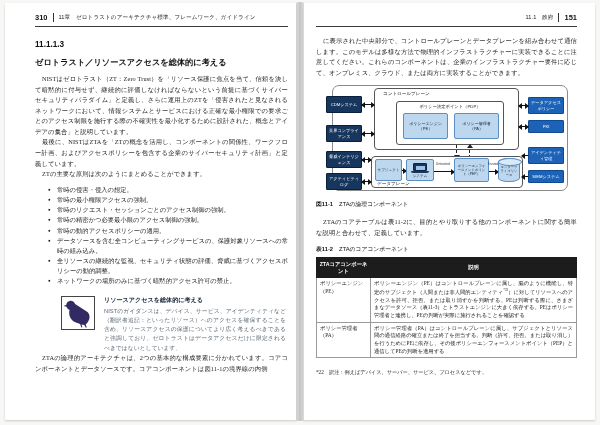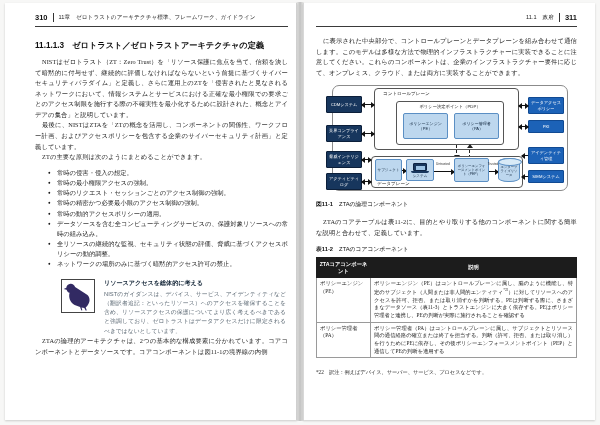--- a/index.html
+++ b/index.html
@@ -23,21 +23,21 @@
   .phead .pnum { font-size:7.5px; font-weight:bold; color:#111; }
   .phead .vbar { width:1px; height:9px; background:#333; }
   .phead .ptitle { font-size:5.6px; color:#222; letter-spacing:.1px; }
   .phead.right { justify-content:flex-end; }
 
   
   .para { font-size:6.3px; line-height:1.68; color:#1c1c1c; text-align:justify;
     text-indent:7px; letter-spacing:.1px; }
   .h3 { display:flex; gap:8px; align-items:baseline; margin:13px 0 6px 0;
     font-family:"Liberation Sans","DejaVu Sans",sans-serif; font-weight:bold;
-    font-size:8.2px; color:#0f0f0f; }
+    font-size:8.2px; color:#0f0f0f;flex-direction:column; }
   ul.principles { list-style:none; margin:5px 0 0 13px; }
   ul.principles li { position:relative; font-size:6.3px; line-height:1.62;
     padding-left:9px; color:#1c1c1c; text-align:justify; }
   ul.principles li::before { content:"●"; position:absolute; left:0; top:0;
     font-size:4.3px; line-height:10.2px; color:#111; }
 
   
   .note { display:flex; gap:9px; margin:9px 2px 0 26px; }
   .note-icon { flex:none; width:34px; height:34px; border:1px solid #444;
     background:#fff; display:flex; align-items:center; justify-content:center; }
@@ -127,21 +127,21 @@
   <div class="page page-left">
     <div class="content-l">
       <div class="phead">
         <span class="pnum">310</span>
         <span class="vbar"></span>
         <span class="ptitle">11章　ゼロトラストのアーキテクチャ標準、フレームワーク、ガイドライン</span>
       </div>
 
       <div class="h3">
         <span>11.1.1.3</span>
-        <span>ゼロトラスト／ゼロトラストアーキテクチャの定義</span>
+        <span>ゼロトラスト／リソースアクセスを総体的に考える</span>
       </div>
 
       <p class="para">NISTはゼロトラスト（ZT：Zero Trust）を「リソース保護に焦点を当て、信頼を決して暗黙的に付与せず、継続的に評価しなければならないという前提に基づくサイバーセキュリティパラダイム」と定義し、さらに運用上のZTを「侵害されたと見なされるネットワークにおいて、情報システムとサービスにおける正確な最小権限での要求ごとのアクセス制限を施行する際の不確実性を最小化するために設計された、概念とアイデアの集合」と説明しています。</p>
       <p class="para">最後に、NISTはZTAを「ZTの概念を活用し、コンポーネントの関係性、ワークフロー計画、およびアクセスポリシーを包含する企業のサイバーセキュリティ計画」と定義しています。</p>
       <p class="para">ZTの主要な原則は次のようにまとめることができます。</p>
 
       <ul class="principles">
         <li>常時の侵害・侵入の想定。</li>
         <li>常時の最小権限アクセスの強制。</li>
         <li>常時のリクエスト・セッションごとのアクセス制御の強制。</li>
@@ -166,21 +166,21 @@
 
       <p class="para">ZTAの論理的アーキテクチャは、2つの基本的な構成要素に分かれています。コアコンポーネントとデータソースです。コアコンポーネントは図11-1の境界線の内側</p>
     </div>
   </div>
 
   <div class="page page-right">
     <div class="content-r">
       <div class="phead right">
         <span class="ptitle">11.1　政府</span>
         <span class="vbar"></span>
-        <span class="pnum">311</span>
+        <span class="pnum">151</span>
       </div>
 
       <p class="para" style="margin-top:9px;">に表示された中央部分で、コントロールプレーンとデータプレーンを組み合わせて通信します。このモデルは多様な方法で物理的インフラストラクチャーに実装できることに注意してください。これらのコンポーネントは、企業のインフラストラクチャー要件に応じて、オンプレミス、クラウド、または両方に実装することができます。</p>
 
       <div class="fig">
         <div class="fig-outer"></div>
 
         <div class="plane cplane">
           <span class="plane-label" style="left:8px; top:2px;">コントロールプレーン</span>
         </div>

